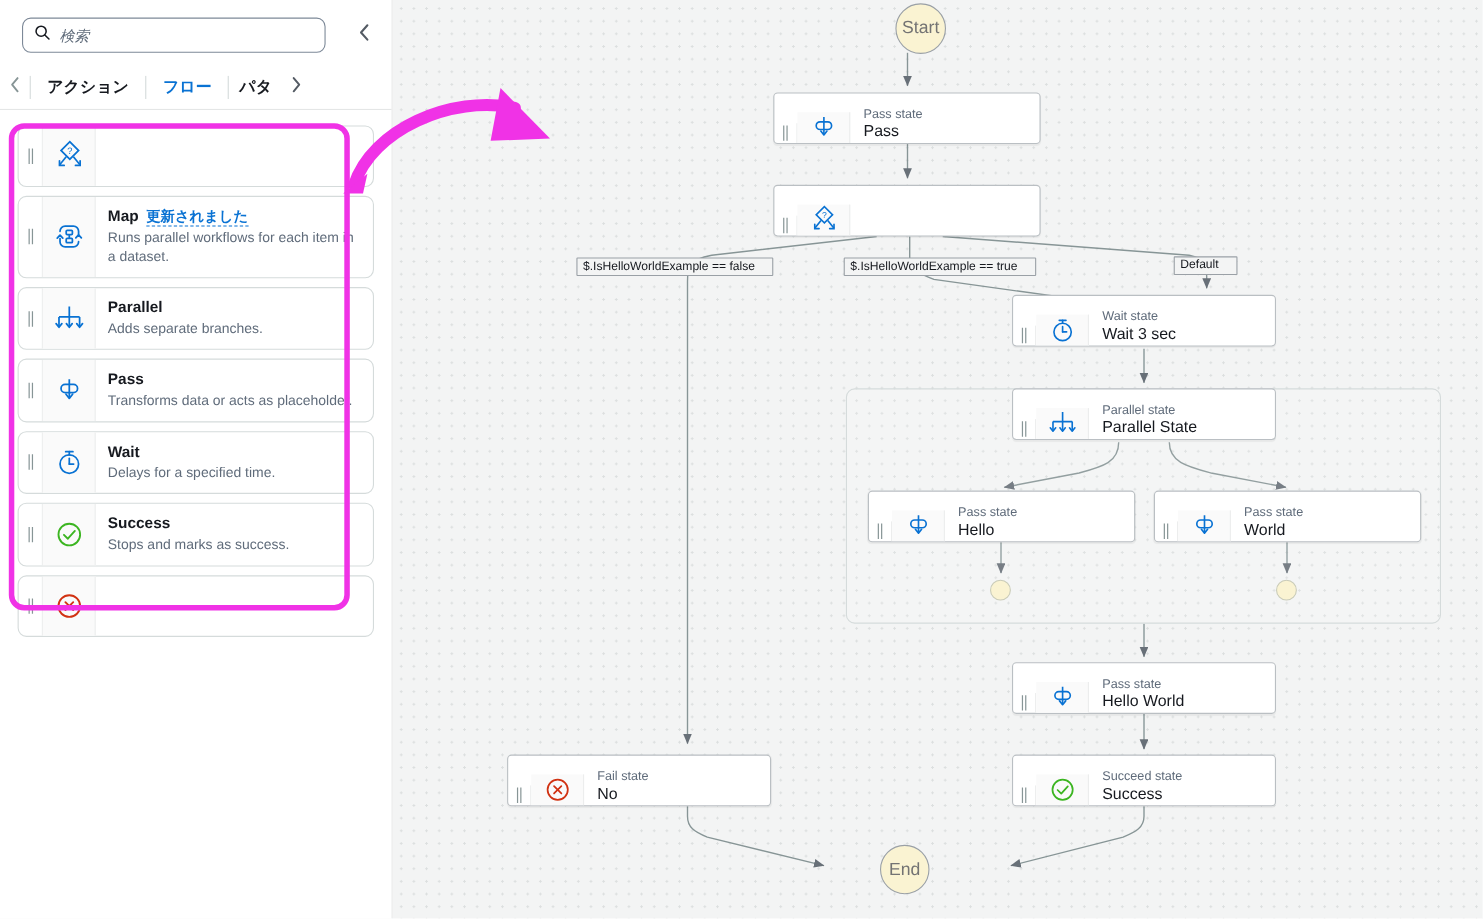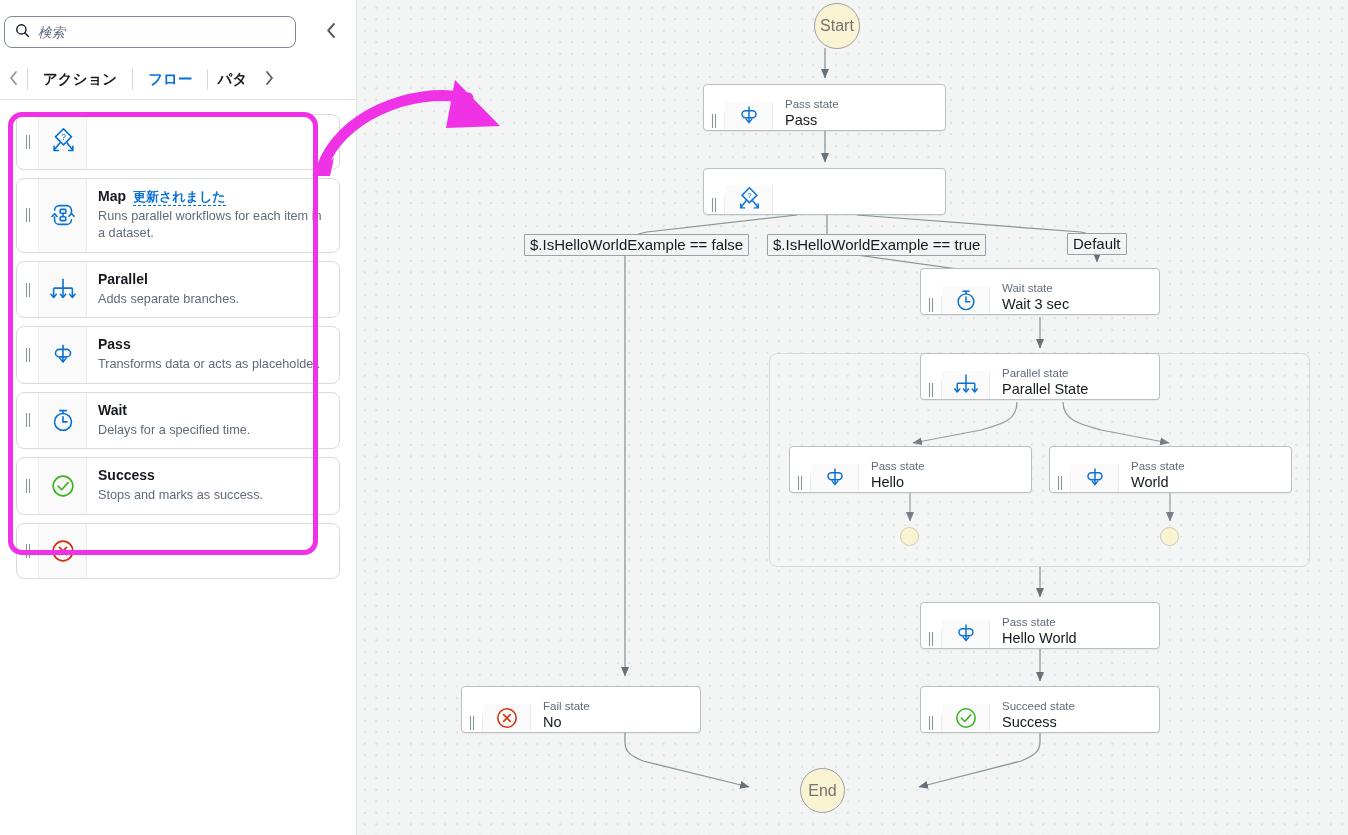--- a/index.html
+++ b/index.html
@@ -12,21 +12,21 @@
   #app { position: relative; width: 1348px; height: 835px; display: flex; }
 
   
   #left-panel {
     position: relative;
     width: 357px; height: 835px;
     background: #ffffff;
     border-right: 1px solid #e4e6e6;
     flex: 0 0 357px;
   }
-  .search-row { display: flex; align-items: center; padding: 16px 14px 0 4px; gap: 24px; }
+  .search-row { display: flex; align-items: center; padding: 16px 14px 0 20px; gap: 24px; }
   .search-box {
     flex: 1 1 auto; height: 32px;
     border: 1px solid #7d8998; border-radius: 8px;
     background: #fff; display: flex; align-items: center;
     padding: 0 10px; gap: 8px;
   }
   .search-box svg { flex: 0 0 auto; }
   .search-input {
     border: none; outline: none; background: transparent;
     font-family: "Liberation Sans", "DejaVu Sans", sans-serif;
@@ -141,22 +141,22 @@
     background: #faf3d2; border: 1px solid #c9cbb8;
   }
   .group-box {
     position: absolute; z-index: 5;
     border: 1px solid #d5dbdb; border-radius: 8px;
     background: rgba(255,255,255,0.10);
   }
   .edge-label {
     position: absolute; z-index: 14;
     background: #f3f4f4; border: 1px solid #9aa0a6;
-    font-size: 15px; color: #16191f;
-    padding: 1px 5px 2px 5px; white-space: nowrap;
+    font-size: 11px; color: #16191f;
+    padding: 1px 16px 2px 5px; white-space: nowrap;
     border-radius: 1px;
   }
 </style>
 </head>
 <body>
 
 <div id="app">
 
   <div id="left-panel">
 

